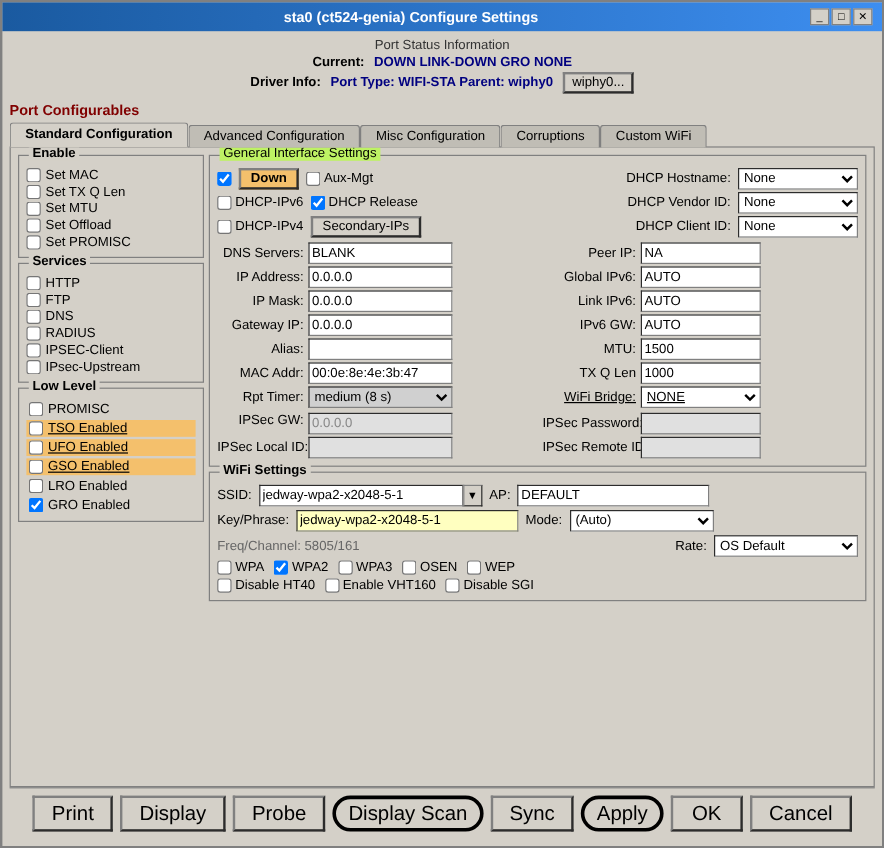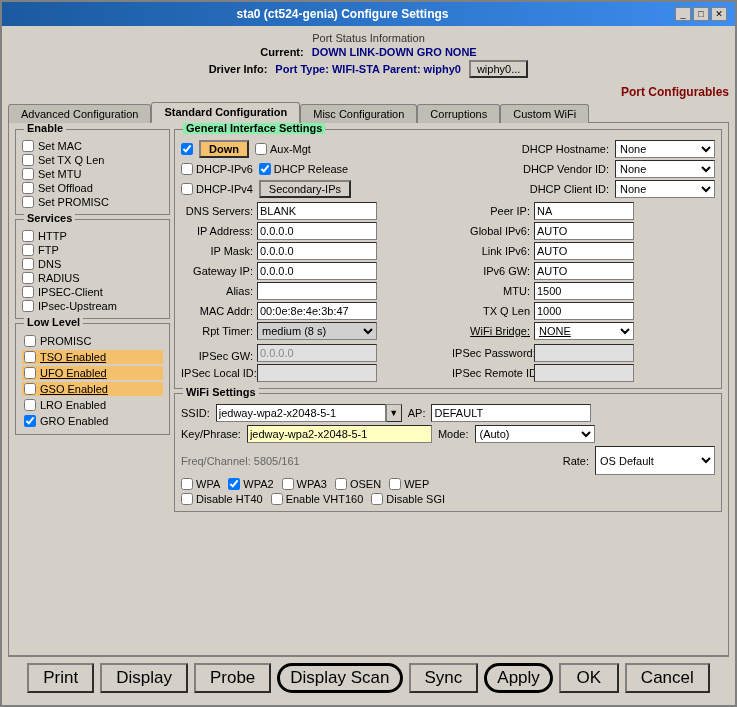--- a/index.html
+++ b/index.html
@@ -84,21 +84,21 @@
       font-weight: bold;
     }
     .wiphy-btn {
       background: #d4d0c8;
       border: 2px outset #808080;
       padding: 1px 6px;
       font-size: 11px;
       cursor: pointer;
     }
     .section-title {
-      text-align: right;
+      text-align: left;
       font-size: 12px;
       color: #800000;
       font-weight: bold;
       margin: 3px 0;
     }
     .tabs {
       display: flex;
       gap: 0;
       margin-bottom: -1px;
       z-index: 1;
@@ -194,23 +194,23 @@
     }
     .general-interface {
       border: 1px solid #808080;
       padding: 6px;
       position: relative;
     }
     .general-interface-title {
       position: absolute;
       top: -8px;
       left: 8px;
-      background: #86efac;
-      font-size: 11px;
-      font-weight: bold;
+      background: #bef264;
+      font-size: 11px;
+      font-weight: normal;
       padding: 0 3px;
     }
     .check-label {
       display: flex;
       align-items: center;
       gap: 3px;
       font-size: 11px;
     }
     .check-label input {
       width: 12px;
@@ -310,21 +310,21 @@
     .mode-select {
       border: 1px inset #808080;
       background: white;
       height: 18px;
       font-size: 11px;
       width: 120px;
     }
     .rate-select {
       border: 1px inset #808080;
       background: white;
-      height: 29px;
+      height: 18px;
       font-size: 11px;
       width: 120px;
     }
     .freq-label {
       font-size: 11px;
       color: #666;
     }
     .wifi-check-row {
       display: flex;
       align-items: center;
@@ -405,22 +405,22 @@
       <div class="port-status-row">
         <span class="port-status-label">Driver Info:</span>
         <span class="port-status-value">Port Type: WIFI-STA  Parent: wiphy0</span>
         <button class="wiphy-btn">wiphy0...</button>
       </div>
     </div>
 
     <div class="section-title">Port Configurables</div>
 
     <div class="tabs">
+      <div class="tab active">Standard Configuration</div>
       <div class="tab">Advanced Configuration</div>
-      <div class="tab active">Standard Configuration</div>
       <div class="tab">Misc Configuration</div>
       <div class="tab">Corruptions</div>
       <div class="tab">Custom WiFi</div>
     </div>
 
     <div class="main-content">
 
       <div class="left-panel">
 
         <div class="panel-group">
@@ -586,21 +586,21 @@
               <div style="display:flex; align-items:center; gap:4px;">
                 <span class="lbl" style="width:72px;">MAC Addr:</span>
                 <input type="text" class="text-input" value="00:0e:8e:4e:3b:47" style="width: 120px;">
               </div>
               <div style="display:flex; align-items:center; gap:4px;">
                 <span class="lbl" style="width:72px;">Rpt Timer:</span>
                 <select class="rpt-select" style="width:120px;">
                   <option>medium (8 s)</option>
                 </select>
               </div>
-              <div style="display:flex; align-items:flex-end; gap:4px; margin-top:2px;">
+              <div style="display:flex; align-items:flex-start; gap:4px; margin-top:2px;">
                 <span class="lbl" style="width:72px;">IPSec GW:</span>
                 <input type="text" class="text-input-gray" value="0.0.0.0" style="width: 120px;">
               </div>
               <div style="display:flex; align-items:center; gap:4px;">
                 <span class="lbl" style="width:72px;">IPSec Local ID:</span>
                 <input type="text" class="text-input-gray" value="" style="width: 120px;">
               </div>
             </div>
 
             <div style="display:flex; flex-direction:column; gap:2px;">

